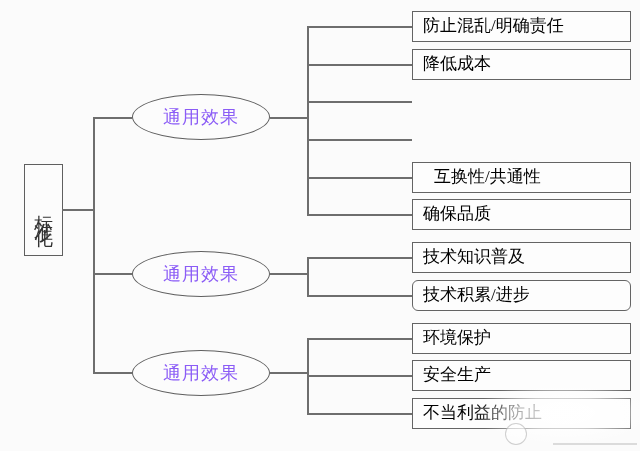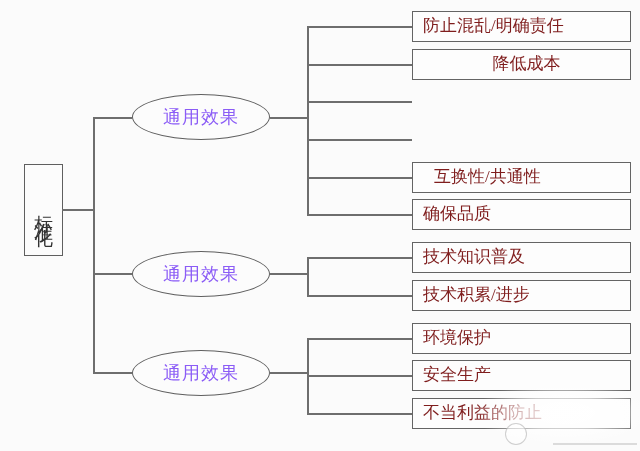--- a/index.html
+++ b/index.html
@@ -25,21 +25,21 @@
     position: absolute;
     left: 412px;
     width: 219px;
     height: 31px;
     box-sizing: border-box;
     border: 1.5px solid #646464;
     background: #fdfdfd;
     font-size: 17px;
     line-height: 28px;
     padding-left: 10px;
-    color: #7f1d1d;
+    color: #000000;
     white-space: nowrap;
     overflow: hidden;
   }
   .branch-oval {
     position: absolute;
     left: 132px;
     width: 138px;
     height: 46px;
     box-sizing: border-box;
     border: 1.5px solid #5f5f5f;
@@ -132,31 +132,31 @@
   <div class="h-line" style="left:270px; top:117px; width:37px;"></div>
   <div class="v-line" style="left:307px; top:26px;  height:190px;"></div>
   <div class="h-line" style="left:307px; top:26px;  width:105px;"></div>
   <div class="h-line" style="left:307px; top:64px;  width:105px;"></div>
   <div class="h-line" style="left:307px; top:101px; width:105px;"></div>
   <div class="h-line" style="left:307px; top:139px; width:105px;"></div>
   <div class="h-line" style="left:307px; top:177px; width:105px;"></div>
   <div class="h-line" style="left:307px; top:214px; width:105px;"></div>
 
   <div class="leaf-box" style="top:11px;">防止混乱/明确责任</div>
-  <div class="leaf-box" style="top:49px;text-align:center;">降低成本</div>
+  <div class="leaf-box" style="top:49px;">降低成本</div>
   <div class="leaf-box" style="top:162px;padding-left:21px;">互换性/共通性</div>
   <div class="leaf-box" style="top:199px;">确保品质</div>
 
   <div class="h-line" style="left:270px; top:273px; width:37px;"></div>
   <div class="v-line" style="left:307px; top:257px; height:40px;"></div>
   <div class="h-line" style="left:307px; top:257px; width:105px;"></div>
   <div class="h-line" style="left:307px; top:295px; width:105px;"></div>
 
   <div class="leaf-box" style="top:242px;">技术知识普及</div>
-  <div class="leaf-box" style="top:280px;">技术积累/进步</div>
+  <div class="leaf-box" style="top:280px;border-radius:6px;">技术积累/进步</div>
 
   <div class="h-line" style="left:269px; top:372px; width:38px;"></div>
   <div class="v-line" style="left:307px; top:338px; height:76px;"></div>
   <div class="h-line" style="left:307px; top:338px; width:105px;"></div>
   <div class="h-line" style="left:307px; top:375px; width:105px;"></div>
   <div class="h-line" style="left:307px; top:413px; width:105px;"></div>
 
   <div class="leaf-box" style="top:323px;">环境保护</div>
   <div class="leaf-box" style="top:360px;">安全生产</div>
   <div class="leaf-box" style="top:398px;">不当利益的防止</div>

